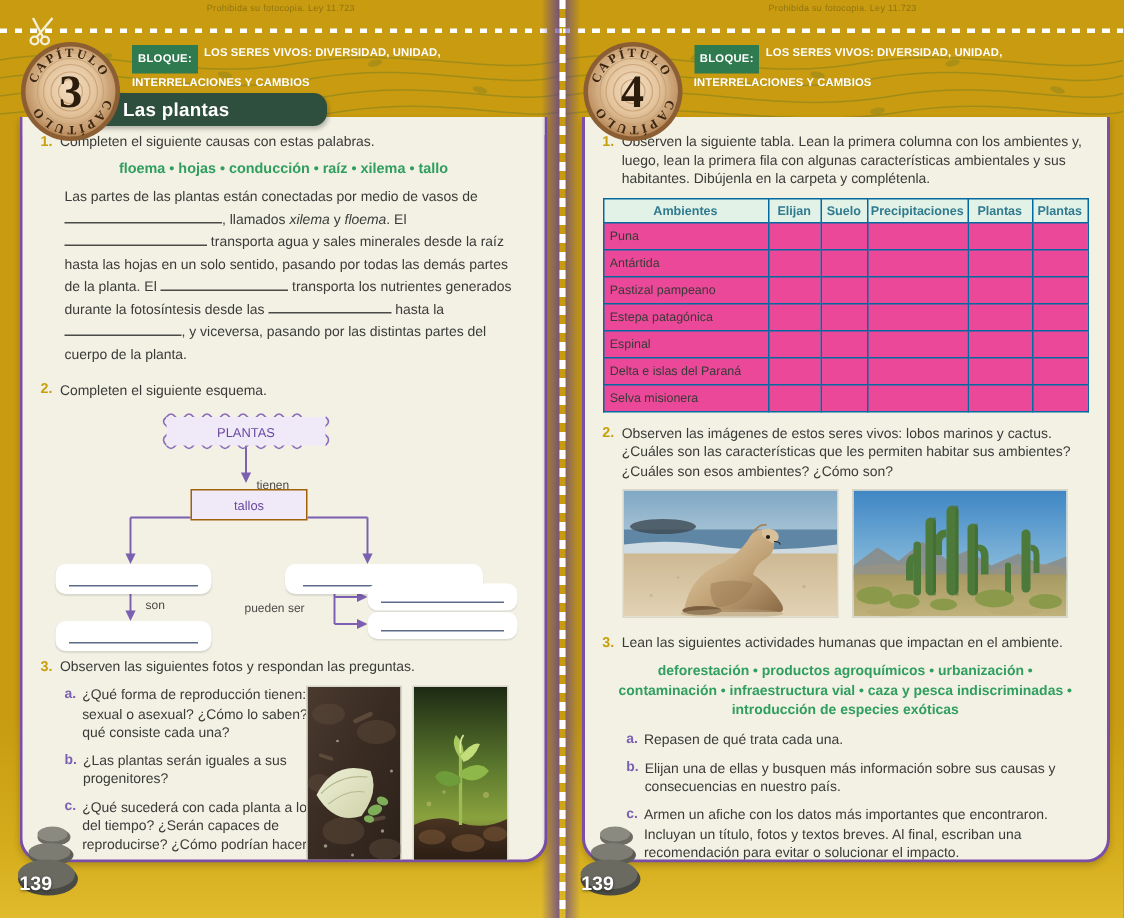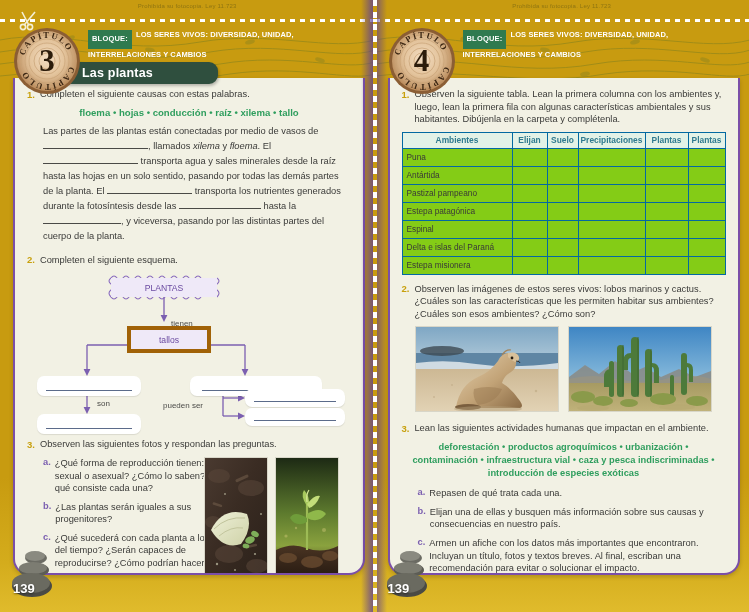--- a/index.html
+++ b/index.html
@@ -69,36 +69,36 @@
   .ital{font-style:italic;}
 
   
   .sub{display:flex;gap:4px;margin-bottom:6px;}
   .sub-let{color:#7b5fb0;font-weight:bold;font-size:9.3px;flex:0 0 auto;}
   .sub-txt{font-size:9.3px;color:#3a3a38;line-height:1.35;}
 
   
   .diagram{position:relative;height:150px;margin:2px 0 4px 0;}
   .dg-box{position:absolute;display:flex;align-items:center;justify-content:center;
-          font-size:8.6px;color:#6a4aa0;border:4px solid #a16207;background:#efe9f8;}
+          font-size:8.6px;color:#6a4aa0;border:1px solid #a16207;background:#efe9f8;}
   .dg-label{position:absolute;font-size:8px;color:#4b4b48;}
   .dg-blank{position:absolute;background:#fff;border-radius:7px;box-shadow:0 1px 1px rgba(0,0,0,.10);}
   .dg-blank i{position:absolute;left:9%;right:9%;bottom:5px;height:1px;background:#5b6b8a;display:block;}
   .diagram svg{position:absolute;left:0;top:0;}
 
   
   .photo{border:1px solid #d8d6c8;display:block;}
   .photos-left{position:absolute;right:12px;top:0;display:flex;gap:7px;}
 
   
   .tbl{width:100%;border-collapse:collapse;margin:3px 0 8px 0;}
   .tbl th,.tbl td{border:1px solid #0369a1;padding:0;height:17px;}
   .tbl th{background:#e3f2e7;color:#2f7a8f;font-size:8.4px;font-weight:bold;text-align:center;height:15px;}
   .tbl th.amb{color:#2f7a8f;}
-  .tbl td{background:#84cc16;font-size:8.3px;color:#3a3a38;}
+  .tbl td{background:#ec4899;font-size:8.3px;color:#3a3a38;}
   .tbl td.name{padding-left:4px;text-align:left;}
   .tbl-wrap{position:relative;margin:2px 0 7px 0;}
 
   
   .keylist{color:#2f9e5e;font-weight:bold;font-size:9.3px;text-align:center;
            line-height:1.42;margin:5px 10px 7px 10px;}
 
   
   .stones{position:absolute;left:2px;bottom:8px;width:62px;height:62px;z-index:8;}
   .pagenum{position:absolute;left:13px;bottom:16px;color:#fff;font-weight:bold;
@@ -499,21 +499,21 @@
                 </tr>
                 <tr>
                   <td class="name">Delta e islas del Paraná</td>
                   <td></td>
                   <td></td>
                   <td></td>
                   <td></td>
                   <td></td>
                 </tr>
                 <tr>
-                  <td class="name">Estepa misionera</td>
+                  <td class="name">Selva misionera</td>
                   <td></td>
                   <td></td>
                   <td></td>
                   <td></td>
                   <td></td>
                 </tr>
               </tbody>
           </table>
         </div>
 

